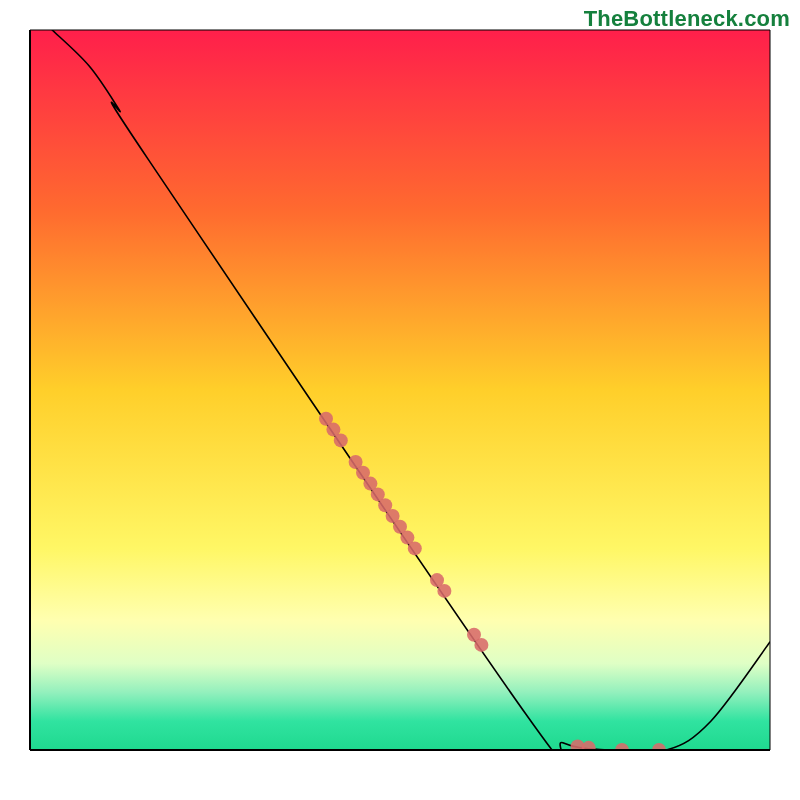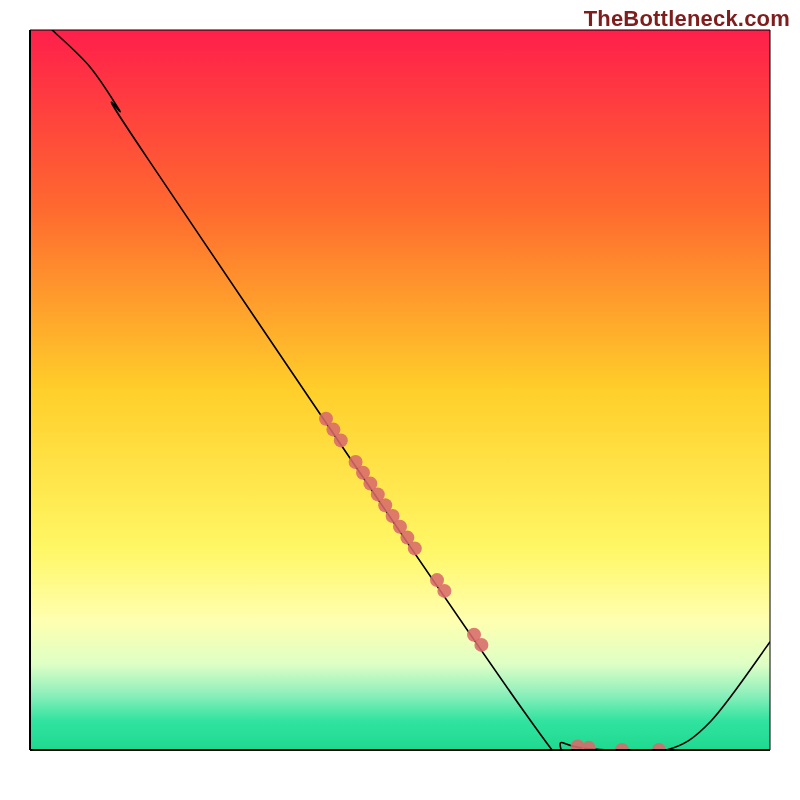--- a/index.html
+++ b/index.html
@@ -19,21 +19,21 @@
     display: block;
     width: 800px;
     height: 800px;
   }
   .watermark {
     position: absolute;
     top: 6px;
     right: 10px;
     font-size: 22px;
     font-weight: 600;
-    color: #7f1d1d;
+    color: #15803d;
     letter-spacing: 0.2px;
     user-select: none;
   }
 </style>
 </head>
 <body>
 
 <div class="chart-wrap">
   <svg class="chart" viewBox="0 0 800 800">
     <defs>

